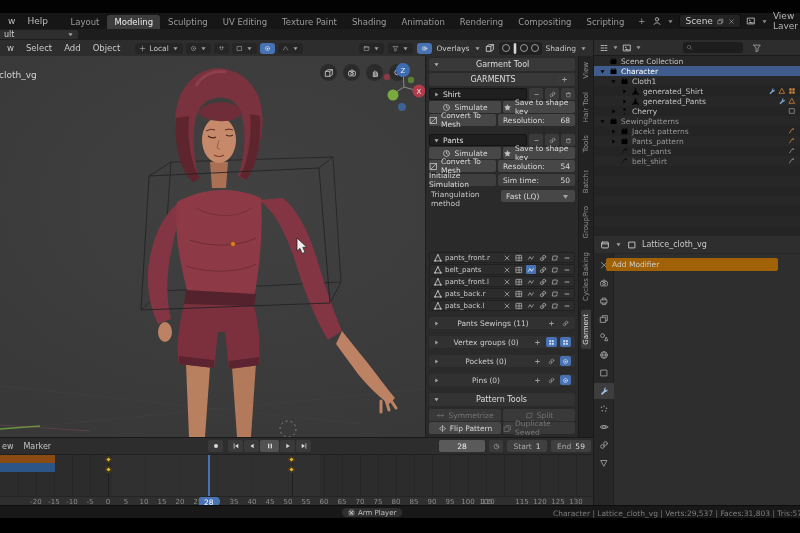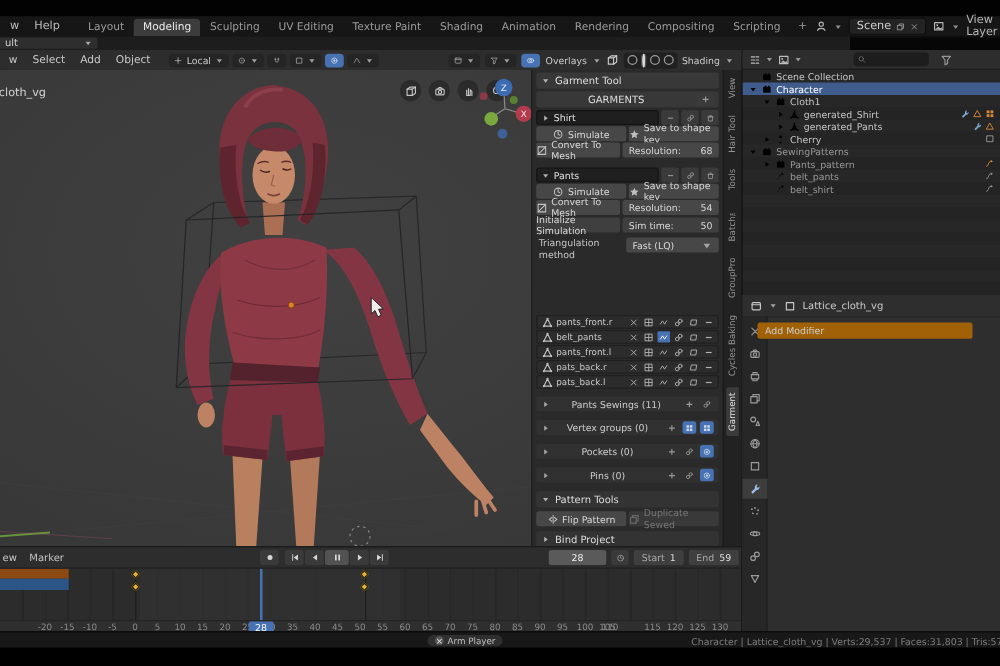--- a/index.html
+++ b/index.html
@@ -13,21 +13,21 @@
   
   #top-black{left:0;top:0;width:800px;height:13px;background:#020202;}
   #topbar{left:0;top:13px;width:800px;height:16px;background:#161616;border-bottom:1px solid #0b0b0b;display:flex;align-items:center;}
   #tb-left{display:flex;gap:12px;padding-left:8px;width:100px;color:#bdbdbd;}
   #ws-tabs{display:flex;align-items:flex-end;height:16px;gap:1px;}
   .ws-tab{padding:2px 7px 2px;border-radius:3px 3px 0 0;color:#9b9b9b;font-size:8.5px;white-space:nowrap;}
   .ws-tab.active{background:#3c3c3c;color:#ececec;}
   #tb-right{margin-left:auto;display:flex;align-items:center;gap:5px;padding-right:2px;color:#b5b5b5;}
   .tb-field{display:flex;align-items:center;gap:4px;background:#232323;border:1px solid #101010;border-radius:3px;height:12px;padding:0 5px;color:#d0d0d0;}
   
-  #wstrip{left:0;top:29px;width:680px;height:11px;background:#1d1d1d;border-bottom:5px solid #14b8a6;display:flex;align-items:center;}
+  #wstrip{left:0;top:29px;width:800px;height:11px;background:#1d1d1d;border-bottom:5px solid #14b8a6;display:flex;align-items:center;}
   #layout-dd{margin-left:0;width:70px;height:9px;background:#2e2e2e;border-radius:0 2px 2px 0;display:flex;align-items:center;justify-content:space-between;padding:0 4px;color:#cfcfcf;font-size:8px;}
   
   #vp-header{left:0;top:40px;width:593px;height:16px;background:#2d2d2d;border-bottom:1px solid #1b1b1b;display:flex;align-items:center;font-size:8.5px;}
   #vp-menus{display:flex;gap:2px;padding-left:2px;color:#c9c9c9;}
   #vp-menus span{padding:0 5px;}
   #vp-mid{display:flex;align-items:center;gap:3px;margin-left:10px;}
   .hw{display:flex;align-items:center;gap:3px;background:#252525;border-radius:3px;height:11px;padding:0 4px;color:#c9c9c9;font-size:7.5px;}
   .hw.blue{background:#4772b3;color:#fff;}
   #vp-right{margin-left:auto;display:flex;align-items:center;gap:4px;padding-right:6px;font-size:7.5px;color:#c9c9c9;}
   .sph{width:8px;height:8px;border-radius:50%;border:1px solid #9a9a9a;box-sizing:border-box;}
@@ -35,21 +35,21 @@
   .sphwrap{display:flex;align-items:center;gap:3px;background:#202020;border-radius:3px;padding:1px 3px;}
   .sphwrap .on{background:#555;border-radius:2px;padding:1px;}
   
   #vp-canvas{left:0;top:56px;width:593px;height:381px;background:radial-gradient(ellipse at 42% 38%,#414141,#383838 80%);overflow:hidden;}
   #vp-label{position:absolute;left:-36px;top:14px;color:#d2d2d2;font-size:9px;white-space:nowrap;}
   #nav-btns{position:absolute;left:320px;top:8px;display:flex;gap:6px;}
   .navb{width:17px;height:17px;border-radius:50%;background:rgba(40,40,40,.85);display:flex;align-items:center;justify-content:center;color:#c2c2c2;}
   
   #npanel{left:425px;top:56px;width:153px;height:381px;background:#2a2a2a;border-left:1px solid #1e1e1e;box-sizing:border-box;padding:2px 3px;overflow:hidden;}
   .g-h{height:13px;background:#383838;border-radius:2px;display:flex;align-items:center;gap:4px;padding:0 4px;font-size:8px;color:#dedede;margin-bottom:2px;}
-  .g-h .t{flex:1;}
+  .g-h .t{flex:1;margin-left:32px;}
   .g-h .tc{flex:1;text-align:center;}
   .g-row{display:flex;gap:2px;margin-bottom:1px;}
   .g-btn{flex:1;height:12px;background:#474747;border-radius:2px;display:flex;align-items:center;justify-content:center;gap:3px;font-size:7.5px;color:#d8d8d8;}
   .g-btn .ic{width:9px;height:9px;color:#c0c0c0;}
   .g-val{justify-content:space-between;padding:0 5px;}
   .g-name{flex:1;height:12px;background:#1f1f1f;border:1px solid #141414;border-radius:2px;display:flex;align-items:center;gap:3px;padding:0 3px;font-size:7.5px;color:#e0e0e0;box-sizing:border-box;}
   .g-mini{width:14px;height:12px;background:#3a3a3a;border-radius:2px;display:flex;align-items:center;justify-content:center;color:#bdbdbd;}
   .g-lbl{flex:1;font-size:7.5px;color:#c5c5c5;display:flex;align-items:center;padding-left:2px;}
   .mb2{margin-bottom:2px;} .mb4{margin-bottom:4px;} .mb6{margin-bottom:6px;margin-top:44px;} .mb8{margin-bottom:8px;}
   .sew-row{height:11px;background:#2c2c2c;border:1px solid #202020;border-radius:2px;display:flex;align-items:center;gap:2px;padding:0 2px;margin-bottom:1px;font-size:7px;color:#cacaca;box-sizing:border-box;}
@@ -1041,20 +1041,38 @@
     <div class="g-h" style="background:#333;margin-bottom:3px">
       <span class="ic cv">
           <svg viewBox="0 0 12 12">
             <path d="M2.5 4h7L6 9z"></path>
           </svg>
         </span>
       <span class="t">Pattern Tools</span>
     </div>
     <div id="pt-rows" class="mb4">
         <div class="g-row">
+          <span class="g-btn pt-btn dis">
+            <span class="ic ">
+              <svg viewBox="0 0 12 12">
+                <path d="M2 6h8M2 6l2-1.6M2 6l2 1.6M10 6L8 4.4M10 6 8 7.6" class="s"></path>
+              </svg>
+            </span>
+            <span>Symmetrize</span>
+          </span>
+          <span class="g-btn pt-btn dis">
+            <span class="ic ">
+              <svg viewBox="0 0 12 12">
+                <path d="M3.5 3h6L8.5 9h-6z" class="s"></path>
+              </svg>
+            </span>
+            <span>Split</span>
+          </span>
+        </div>
+        <div class="g-row">
           <span class="g-btn pt-btn">
             <span class="ic ">
               <svg viewBox="0 0 12 12">
                 <path d="M6 2v8" class="s"></path>
                 <path d="M4.5 4L2 6l2.5 2M7.5 4L10 6 7.5 8" class="s"></path>
               </svg>
             </span>
             <span>Flip Pattern</span>
           </span>
           <span class="g-btn pt-btn dis">
@@ -1229,20 +1247,38 @@
       </div>
       <div class="ol-row dim" style="padding-left: 5px;">
         <span class="ol-car"><svg viewBox="0 0 12 12">
             <path d="M2.5 4h7L6 9z"></path>
           </svg></span>
         <span class="ol-ic"><svg viewBox="0 0 12 12">
             <rect x="2" y="3.5" width="8" height="6" class="s"></rect>
             <path d="M3.5 3.5V2h2v1.5M7 3.5V2h2v1.5" class="s"></path>
           </svg></span>
         <span>SewingPatterns</span>
+      </div>
+      <div class="ol-row dim" style="padding-left: 16px;">
+        <span class="ol-car"><svg viewBox="0 0 12 12">
+            <path d="M4 2.5v7L9 6z"></path>
+          </svg></span>
+        <span class="ol-ic"><svg viewBox="0 0 12 12">
+            <rect x="2" y="3.5" width="8" height="6" class="s"></rect>
+            <path d="M3.5 3.5V2h2v1.5M7 3.5V2h2v1.5" class="s"></path>
+          </svg></span>
+        <span>Jacekt patterns</span>
+        <span class="ol-right">
+          <span class="ic o-orange">
+            <svg viewBox="0 0 12 12">
+              <path d="M2 9c3 0 1-5.5 5-6" class="s"></path>
+              <path d="M6.8 1.4L9.6 3 7.4 4.6z"></path>
+            </svg>
+          </span>
+        </span>
       </div>
       <div class="ol-row dim" style="padding-left: 16px;">
         <span class="ol-car"><svg viewBox="0 0 12 12">
             <path d="M4 2.5v7L9 6z"></path>
           </svg></span>
         <span class="ol-ic"><svg viewBox="0 0 12 12">
             <rect x="2" y="3.5" width="8" height="6" class="s"></rect>
             <path d="M3.5 3.5V2h2v1.5M7 3.5V2h2v1.5" class="s"></path>
           </svg></span>
         <span>Pants_pattern</span>

